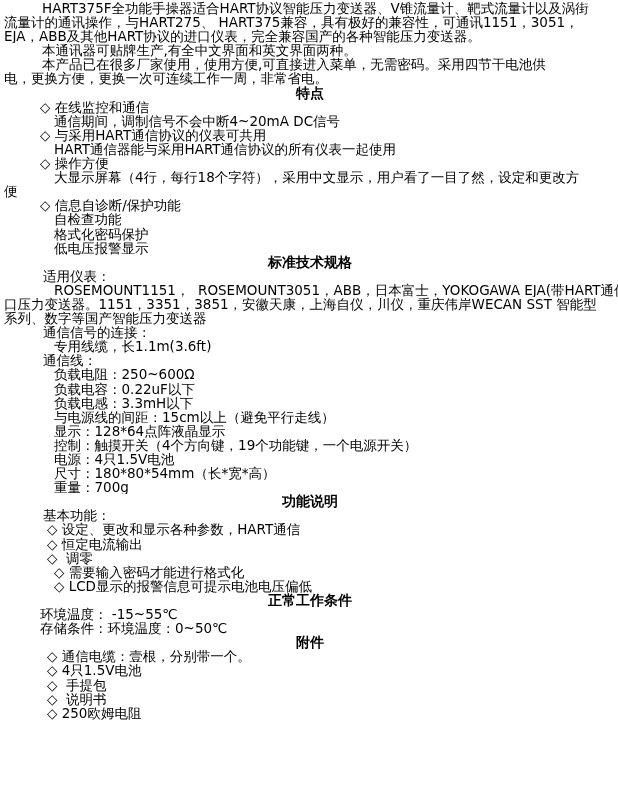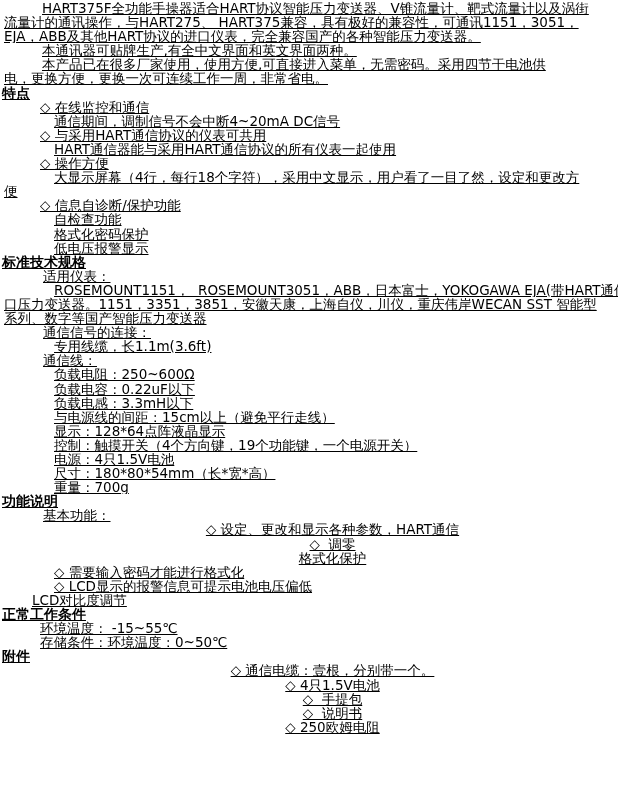--- a/index.html
+++ b/index.html
@@ -13,39 +13,38 @@
     overflow: hidden;
     font-family: "DejaVu Sans", sans-serif;
   }
   .page {
     width: 618px;
     height: 791px;
     padding-top: 1px;
     box-sizing: border-box;
     color: #000000;
     background: #ffffff;
-    text-decoration: underline;
   }
   .line {
     font-size: 13.5px;
     line-height: 14.1px;
     height: 14.1px;
     white-space: pre;
     overflow: hidden;
     color: #000000;
   }
   
   .ind-0  { padding-left: 4px;  }   
   .ind-p  { padding-left: 42px; }   
   .ind-1  { padding-left: 43px; }   
   .ind-1b { padding-left: 32px; }   
   .ind-2  { padding-left: 40px; }   
-  .ind-2b { padding-left: 47px; text-align: center; }   
+  .ind-2b { padding-left: 47px; }   
   .ind-3  { padding-left: 54px; }   
-  .ind-h  { padding-left: 2px;  }   
+  .ind-h  { padding-left: 2px; text-align: center;  }   
   .heading {
     font-weight: bold;
     font-size: 14px;
   }
 </style>
 </head>
 <body>
 
 <div class="page">
   <div>
@@ -80,25 +79,24 @@
       <div class="line ind-3">负载电感：3.3mH以下</div>
       <div class="line ind-3">与电源线的间距：15cm以上（避免平行走线）</div>
       <div class="line ind-3">显示：128*64点阵液晶显示</div>
       <div class="line ind-3">控制：触摸开关（4个方向键，19个功能键，一个电源开关）</div>
       <div class="line ind-3">电源：4只1.5V电池</div>
       <div class="line ind-3">尺寸：180*80*54mm（长*宽*高）</div>
       <div class="line ind-3">重量：700g</div>
       <div class="line ind-h heading">功能说明</div>
       <div class="line ind-1">基本功能：</div>
       <div class="line ind-2b">◇ 设定、更改和显示各种参数，HART通信</div>
+      <div class="line ind-2b">◇ 恒定电流输出</div>
       <div class="line ind-2b">◇  调零</div>
-      <div class="line ind-2b">格式化保护</div>
       <div class="line ind-3">◇ 需要输入密码才能进行格式化</div>
       <div class="line ind-3">◇ LCD显示的报警信息可提示电池电压偏低</div>
-      <div class="line ind-1b">LCD对比度调节</div>
       <div class="line ind-h heading">正常工作条件</div>
       <div class="line ind-2">环境温度： -15~55℃</div>
       <div class="line ind-2">存储条件：环境温度：0~50℃</div>
       <div class="line ind-h heading">附件</div>
       <div class="line ind-2b">◇ 通信电缆：壹根，分别带一个。</div>
       <div class="line ind-2b">◇ 4只1.5V电池</div>
       <div class="line ind-2b">◇  手提包</div>
       <div class="line ind-2b">◇  说明书</div>
       <div class="line ind-2b">◇ 250欧姆电阻</div>
     </div>

